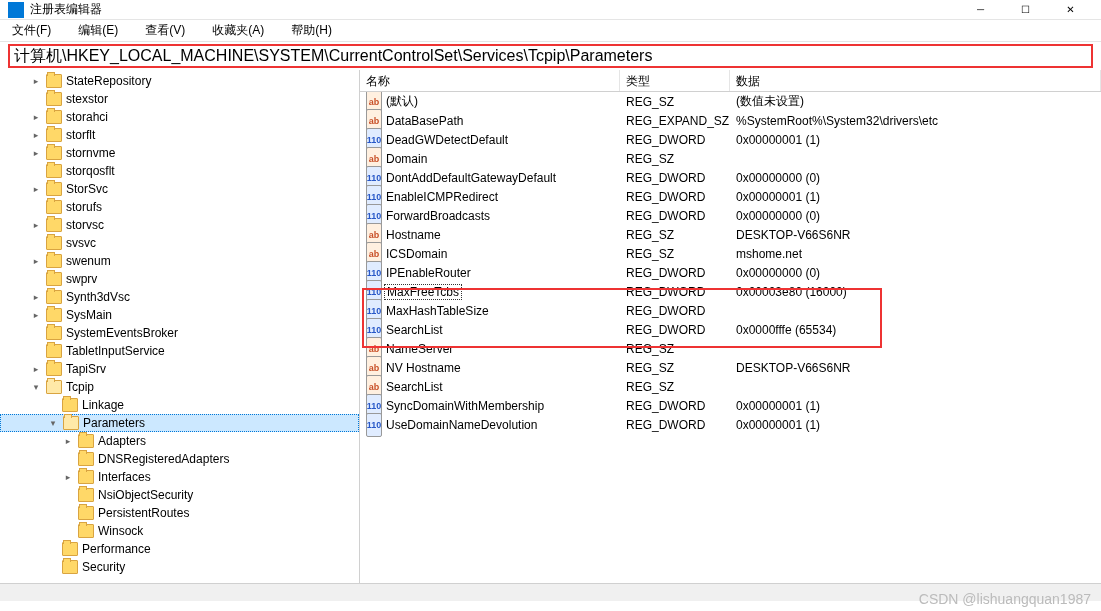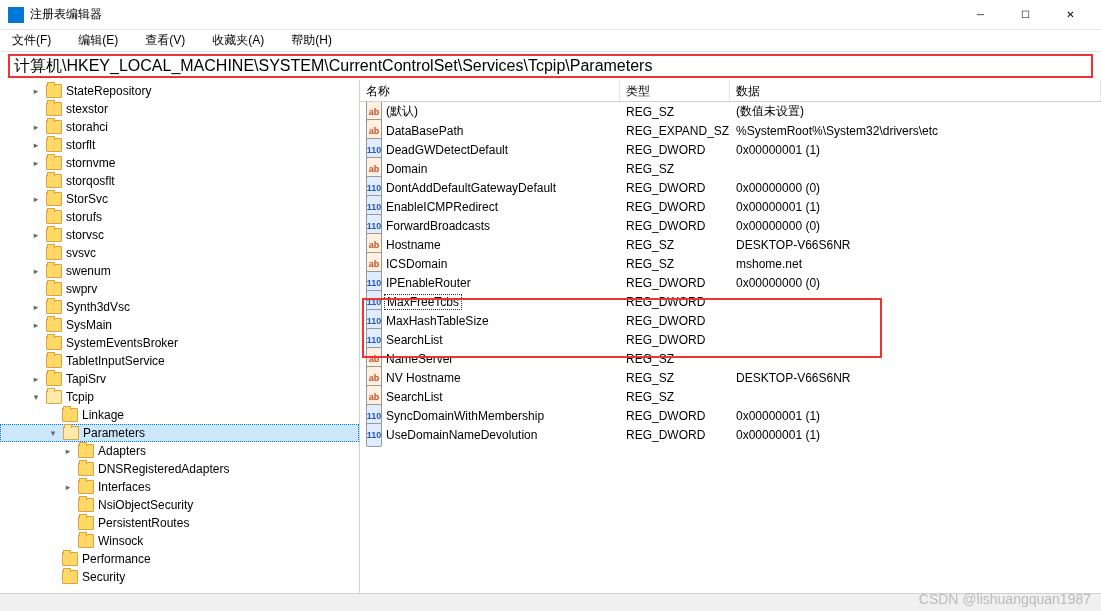--- a/index.html
+++ b/index.html
@@ -1,17 +1,17 @@
 <!DOCTYPE html>
 <html><head>
 <meta charset="utf-8">
 <style>
 * { box-sizing: border-box; margin: 0; padding: 0; }
 body { font-family: "Microsoft YaHei", "Segoe UI", sans-serif; font-size: 12px; color: #000; background: #fff; width: 1101px; height: 611px; overflow: hidden; position: relative; }
-.titlebar { height: 30px; display: flex; align-items: center; padding: 0 8px; border-bottom: 1px solid #e5e5e5; }
+.titlebar { height: 20px; display: flex; align-items: center; padding: 0 8px; border-bottom: 1px solid #e5e5e5; }
 .titlebar .icon { width: 16px; height: 16px; background: #0078d7; margin-right: 6px; display: inline-block; }
 .titlebar .title { flex: 1; font-size: 12px; }
 .win-controls { display: flex; }
 .win-btn { width: 45px; height: 28px; display: flex; align-items: center; justify-content: center; font-family: "Segoe MDL2 Assets", sans-serif; font-size: 10px; cursor: pointer; }
 .menubar { height: 22px; display: flex; align-items: center; padding: 0 4px; border-bottom: 1px solid #e5e5e5; font-size: 12px; gap: 11px; }
 .menu-item { padding: 2px 8px; cursor: pointer; }
 .addressbar { height: 24px; border: 2px solid #e33; margin: 2px 8px; display: flex; align-items: center; padding: 0 4px; font-size: 16px; }
 .content { display: flex; height: calc(611px - 30px - 22px - 28px - 18px); }
 .tree-panel { width: 360px; border-right: 1px solid #d0d0d0; overflow-y: auto; overflow-x: auto; padding-top: 2px; }
 .list-panel { flex: 1; overflow-y: auto; position: relative; }
@@ -295,34 +295,36 @@
           </div>
           <div class="col col-type">REG_DWORD</div>
           <div class="col col-data">0x00000000 (0)</div>
         </div>
         <div class="list-row">
           <div class="col col-name name-cell">
             <span class="val-icon dw">110</span>
             <span><span class="hl-name">MaxFreeTcbs</span></span>
           </div>
           <div class="col col-type">REG_DWORD</div>
+          <div class="col col-data">0x00003e80 (16000)</div>
         </div>
         <div class="list-row">
           <div class="col col-name name-cell">
             <span class="val-icon dw">110</span>
             <span>MaxHashTableSize</span>
           </div>
           <div class="col col-type">REG_DWORD</div>
         </div>
         <div class="list-row">
           <div class="col col-name name-cell">
             <span class="val-icon dw">110</span>
             <span>SearchList</span>
           </div>
           <div class="col col-type">REG_DWORD</div>
+          <div class="col col-data">0x0000fffe (65534)</div>
         </div>
         <div class="list-row">
           <div class="col col-name name-cell">
             <span class="val-icon sz">ab</span>
             <span>NameServer</span>
           </div>
           <div class="col col-type">REG_SZ</div>
           <div class="col col-data"></div>
         </div>
         <div class="list-row">

